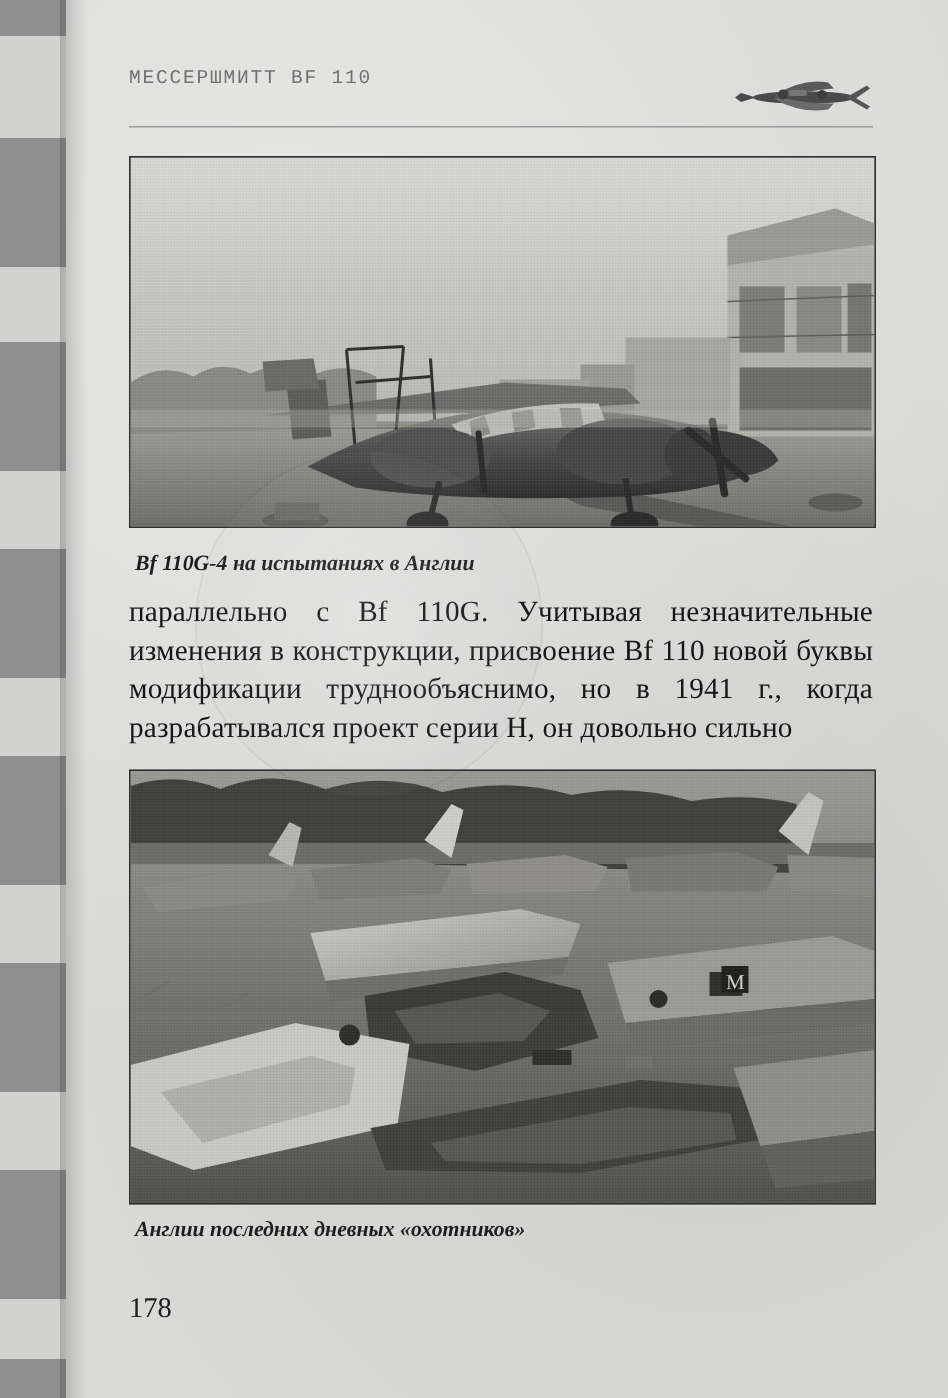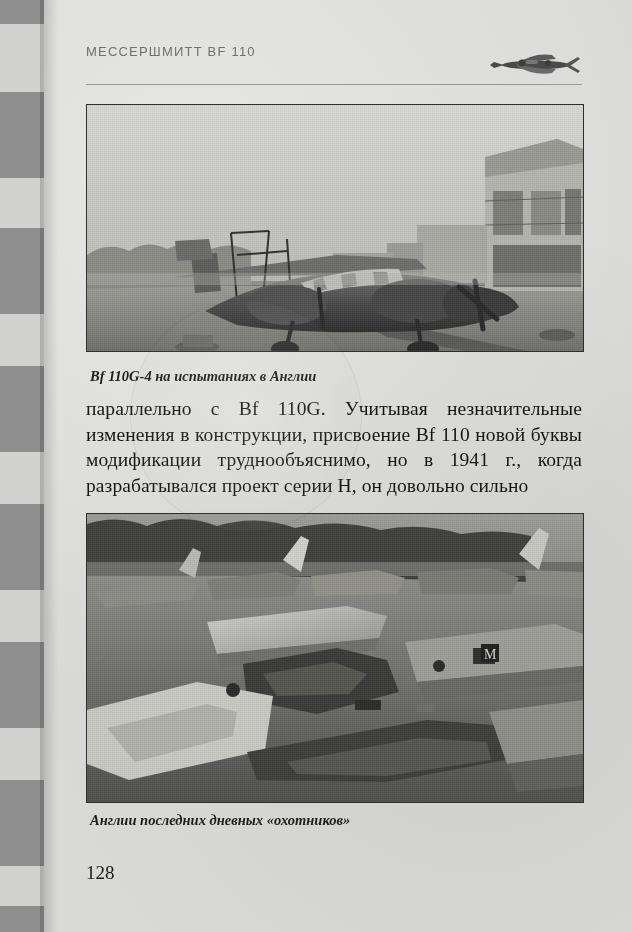--- a/index.html
+++ b/index.html
@@ -56,21 +56,21 @@
     width: 500px;
     height: 932px;
   }
 
   
   .running-head {
     position: absolute;
     left: 4px;
     top: 44px;
     width: 420px;
-    font-family: Liberation Sans, sans-serif;
+    font-family: Liberation Mono, monospace;
     font-size: 13px;
     letter-spacing: 1.2px;
     color: #707070;
     text-transform: uppercase;
     white-space: nowrap;
   }
 
   .head-rule {
     position: absolute;
     left: 4px;
@@ -364,18 +364,18 @@
             <line x1="300" y1="196" x2="318" y2="186"></line>
             <line x1="360" y1="200" x2="380" y2="190"></line>
           </g>
         </g>
       </svg>
       <div class="grain"></div>
     </div>
 
     <div class="caption caption-2">Англии последних дневных «охотников»</div>
 
-    <div class="folio">128</div>
+    <div class="folio">178</div>
 
   </div>
 
   <div class="watermark"></div>
 </div>
 
 </body></html>

